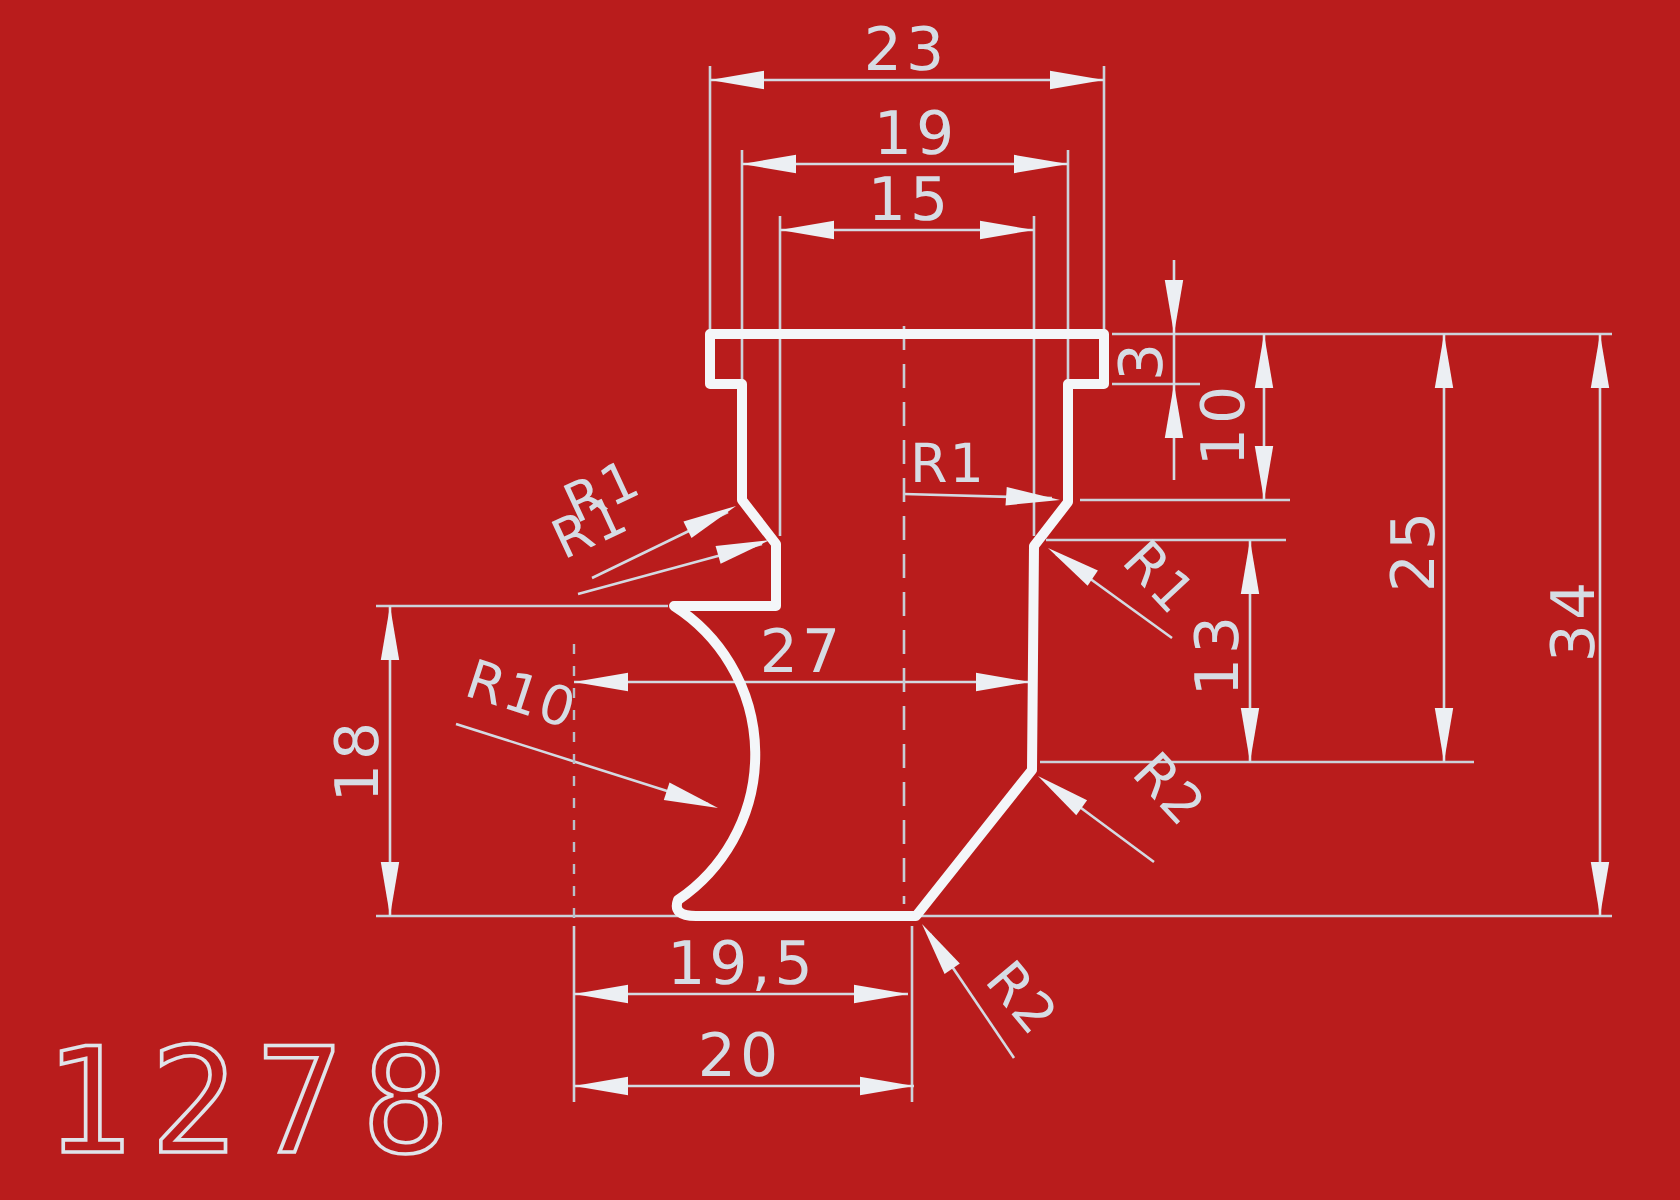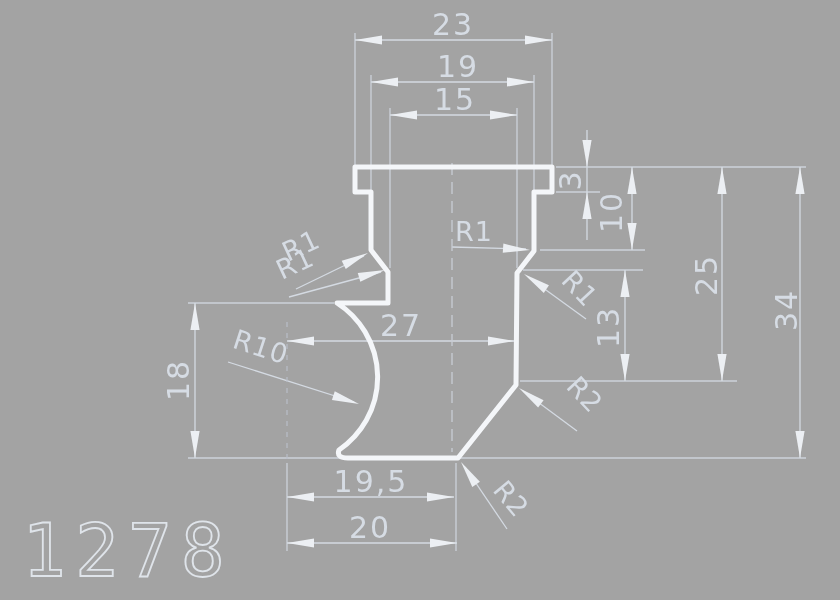--- a/index.html
+++ b/index.html
@@ -1,16 +1,16 @@
 <!DOCTYPE html>
 <html><head>
 <meta charset="utf-8">
 <style>
   html,body{margin:0;padding:0;background:#1e232c;}
-  .stage{position:relative;width:840px;height:600px;background:#a3a3a3;overflow:hidden;
+  .stage{position:relative;width:840px;height:600px;background:#b91c1c;overflow:hidden;
          font-family:"DejaVu Sans", sans-serif;}
   svg{display:block;}
   .thin{stroke:#ccd2da;stroke-width:1.3;fill:none;}
   .dimline{stroke:#d4dae2;stroke-width:1.3;fill:none;}
   .profile{stroke:#f4f6f9;stroke-width:5;fill:none;stroke-linejoin:round;stroke-linecap:round;}
   .cl{stroke:#c8cdd4;stroke-width:1.3;fill:none;stroke-dasharray:12 7;}
   .cl2{stroke:#b9bfc8;stroke-width:1.2;fill:none;stroke-dasharray:5 6;}
   .arrow{fill:#eceff3;}
   text{fill:#d6dce4;font-family:"DejaVu Sans", sans-serif;font-size:30px;letter-spacing:2px;}
   text.rlab{font-size:27px;letter-spacing:1px;}

